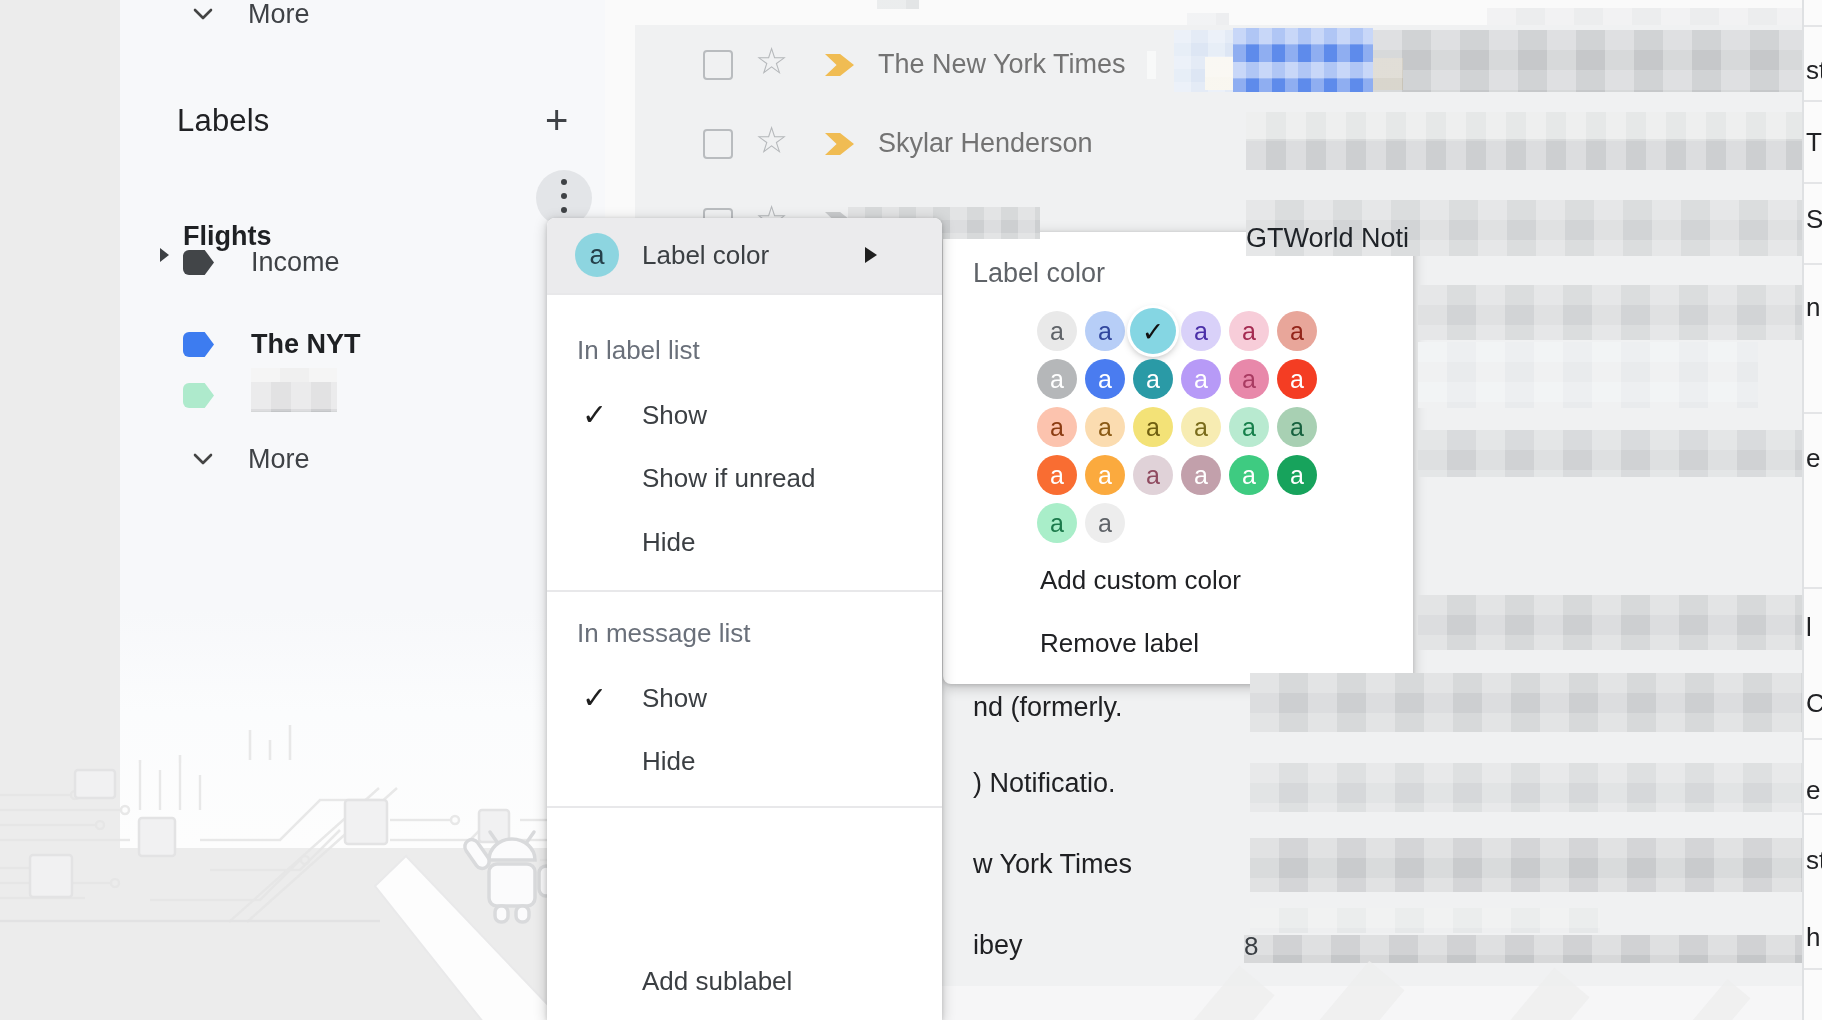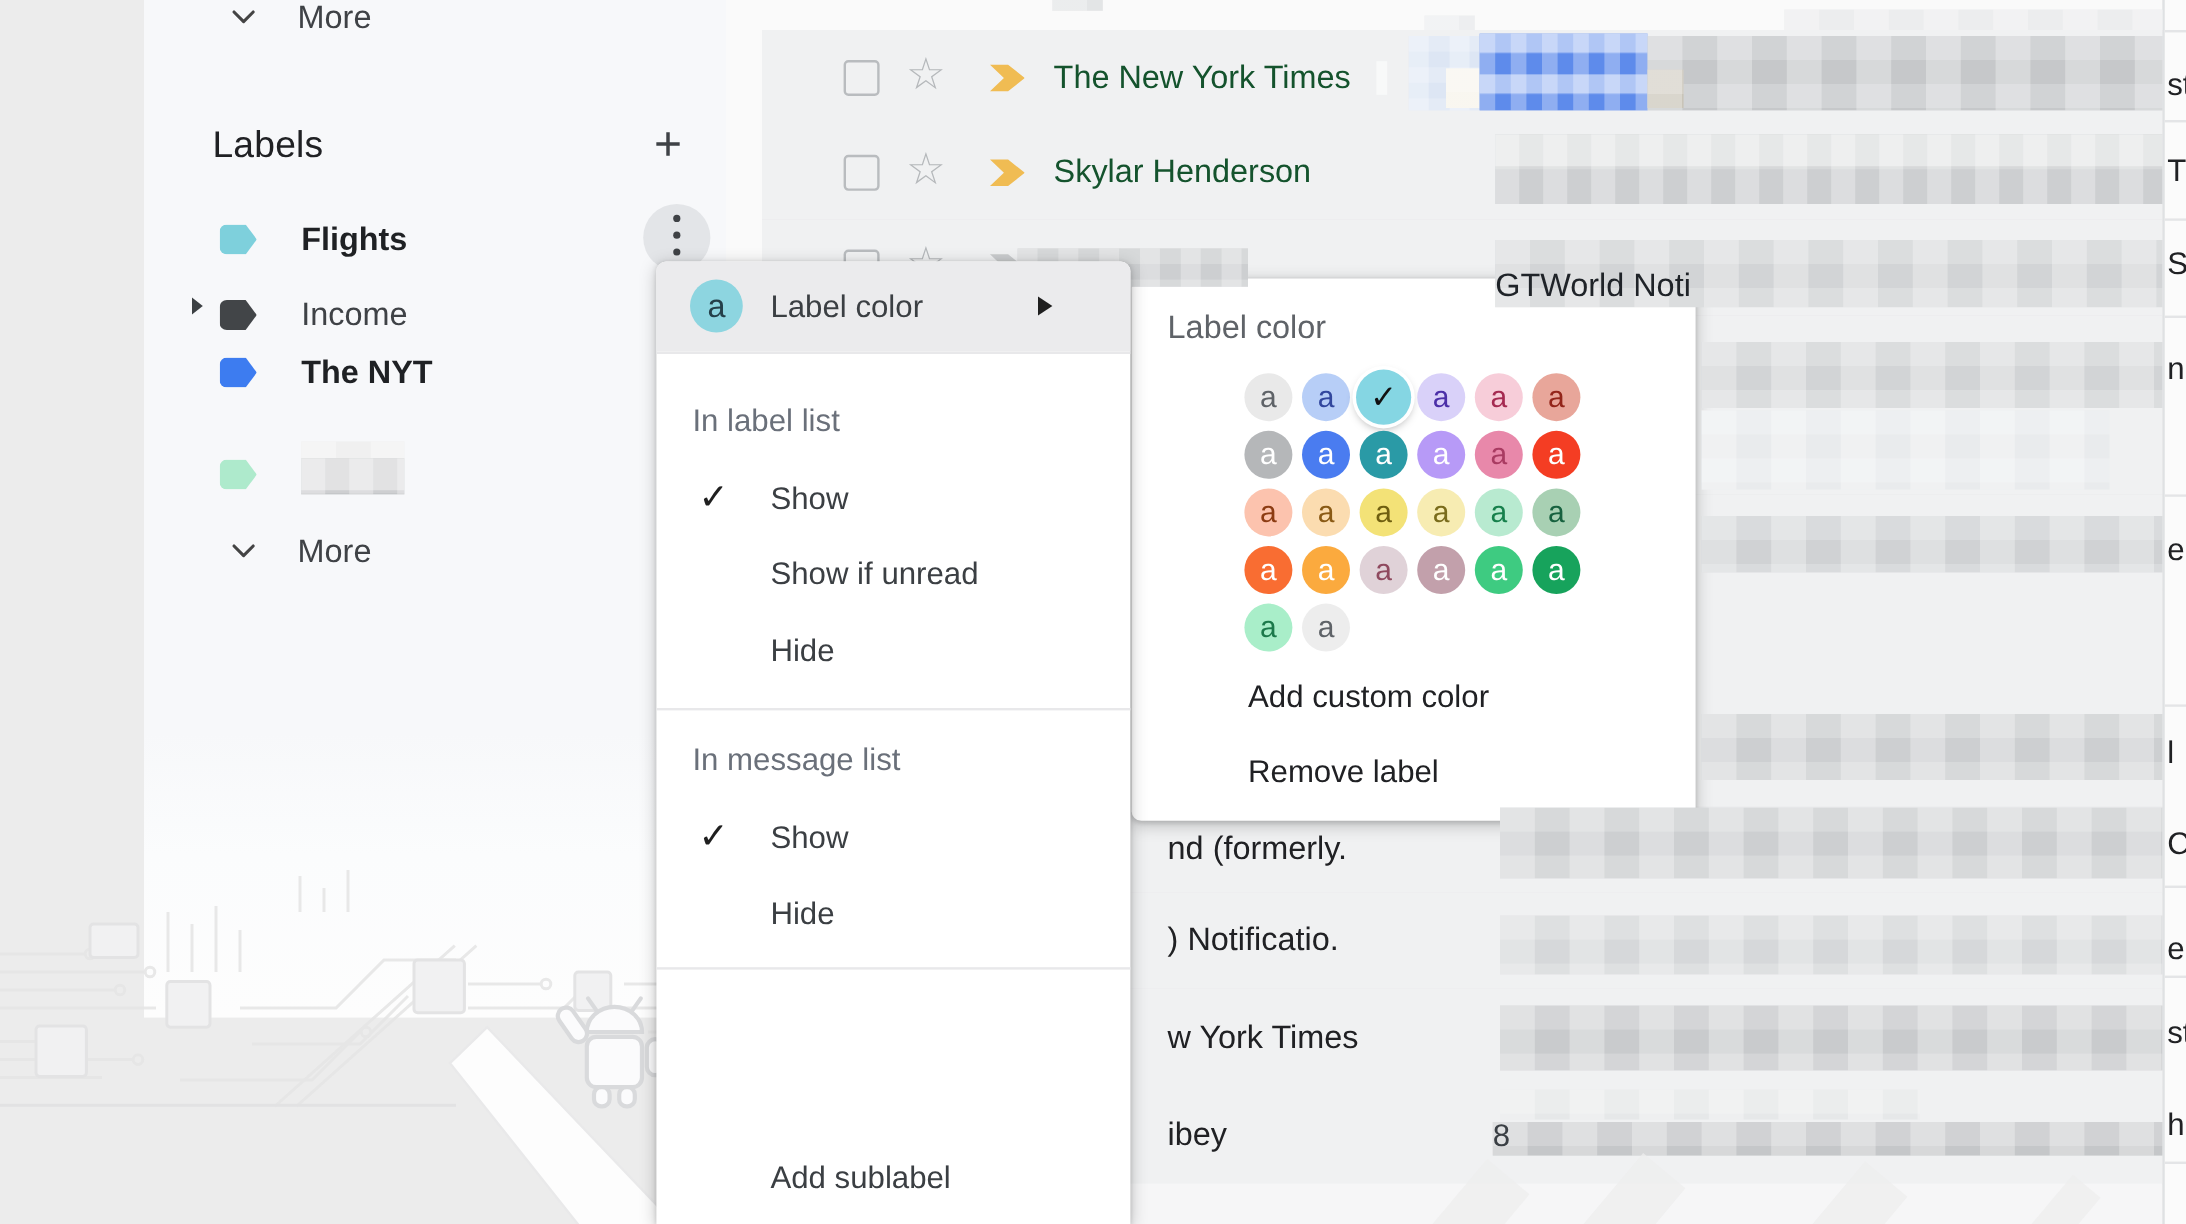--- a/index.html
+++ b/index.html
@@ -18,21 +18,21 @@
   .expand-tri{width:0;height:0;border-left:9px solid #3c4043;border-top:7px solid transparent;border-bottom:7px solid transparent;}
   .labels-head{font-size:31px;font-weight:500;color:#202124;letter-spacing:.2px;}
   .plus{font-size:40px;font-weight:300;color:#3f4246;line-height:1;}
   .bold{font-weight:700;color:#1f2124;}
   
   #dots-btn{left:536px;top:170px;width:56px;height:56px;border-radius:50%;background:#e3e5e8;z-index:15;}
   #dots-btn i{position:absolute;left:25px;width:6px;height:6px;border-radius:50%;background:#3f4246;}
   
   #pane{left:605px;top:0;width:1197px;height:1020px;background:#fafafa;z-index:1;overflow:hidden;}
   .mrow-list{position:absolute;left:30px;width:1167px;border-bottom:2px solid #e3e4e6;}
-  .sender{position:absolute;left:243px;font-size:27px;color:#14532d;white-space:nowrap;}
+  .sender{position:absolute;left:243px;font-size:27px;color:#737373;white-space:nowrap;}
   .fragment{position:absolute;left:338px;font-size:27px;color:#202124;white-space:nowrap;}
   .cbx{position:absolute;left:68px;width:26px;height:26px;border:2.5px solid #b9bcbf;border-radius:4px;}
   .star{position:absolute;left:120px;font-size:37px;color:#b5b8bb;font-family:"DejaVu Sans",sans-serif;line-height:1;}
   .imp{position:absolute;left:190px;width:29px;height:24px;
        clip-path:polygon(0 4%,52% 4%,100% 50%,52% 96%,0 96%,40% 50%);}
   .whitebar{position:absolute;left:512px;width:9px;height:28px;background:#f8f9f9;}
   #pane-border{left:1802px;top:0;width:2px;height:1020px;background:#dfe1e3;z-index:2;}
   
   #minipane{left:1804px;top:0;width:18px;height:1020px;background:#fbfbfb;z-index:2;overflow:hidden;}
   .mini-border{position:absolute;left:0;width:18px;height:2px;background:#e4e5e7;}
@@ -84,30 +84,30 @@
 <div id="sidebar" class="abs">
   <div class="side-row" style="left:73px;top:-6px;height:40px;gap:35px;">
     <svg class="chev" viewBox="0 0 20 12">
         <polyline points="2,2 10,10 18,2"></polyline>
       </svg>
     <span>More</span>
   </div>
   <div class="abs labels-head" style="left:57px;top:103px;">Labels</div>
   <div class="abs plus" style="left:425px;top:100px;">+</div>
 
-  <div class="side-row" style="left:63px;top:184px;height:31px;gap:37px;">
+  <div class="side-row" style="left:63px;top:184px;height:31px;gap:37px;flex-direction:column;">
     <span class="tag" style="background:#7ed0dc;"></span>
     <span class="bold">Flights</span>
   </div>
   <div class="abs expand-tri" style="left:40px;top:248px;"></div>
   <div class="side-row" style="left:63px;top:247px;height:31px;gap:37px;">
     <span class="tag" style="background:#424548;"></span>
     <span>Income</span>
   </div>
-  <div class="side-row" style="left:63px;top:295px;height:31px;gap:37px;justify-content:flex-end;">
+  <div class="side-row" style="left:63px;top:329px;height:31px;gap:37px;justify-content:flex-end;">
     <span class="tag" style="background:#3d7cf0;"></span>
     <span class="bold">The NYT</span>
   </div>
   <div class="side-row" style="left:63px;top:380px;height:31px;gap:37px;">
     <span class="tag" style="background:#aeeacc;"></span>
   </div>
   <div class="side-row" style="left:73px;top:439px;height:40px;gap:35px;">
     <svg class="chev" viewBox="0 0 20 12">
         <polyline points="2,2 10,10 18,2"></polyline>
       </svg>

